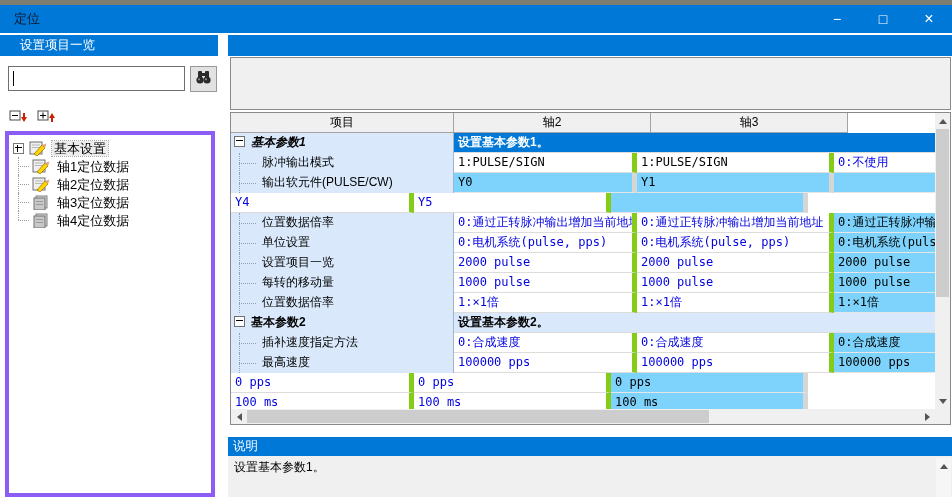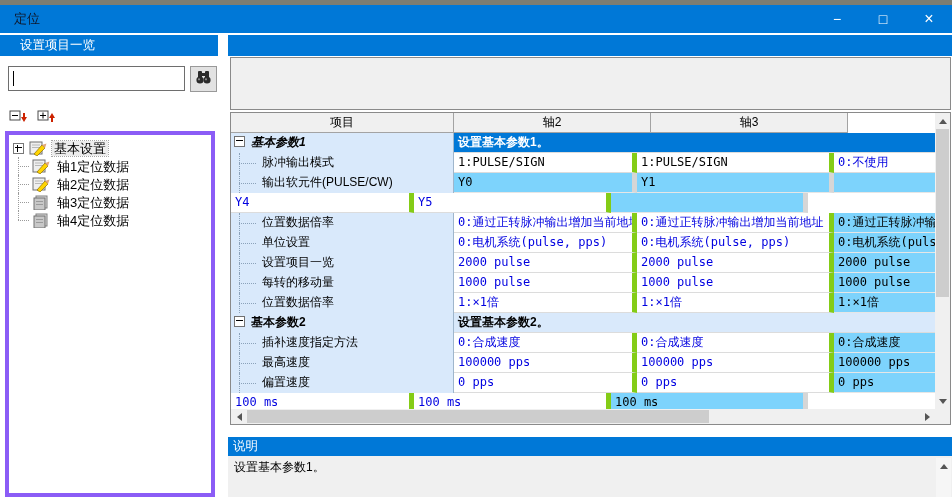--- a/index.html
+++ b/index.html
@@ -282,21 +282,20 @@
           <div class="cell v c2 bg-white fg-blue">0:合成速度</div>
           <div class="cell v c3 bg-gray fg-black">0:合成速度</div>
         </div>
         <div class="row">
           <div class="cell c0 b param"><span class="plabel">最高速度</span></div>
           <div class="cell v c1 bg-white fg-blue">100000 pps</div>
           <div class="cell v c2 bg-white fg-blue">100000 pps</div>
           <div class="cell v c3 bg-gray fg-black">100000 pps</div>
         </div>
         <div class="row">
-          <div class="cell c0 b param"><span class="plabel">偏置速度</span></div>
           <div class="cell v c1 bg-white fg-blue">0 pps</div>
           <div class="cell v c2 bg-white fg-blue">0 pps</div>
           <div class="cell v c3 bg-gray fg-black">0 pps</div>
         </div>
         <div class="row">
           <div class="cell v c1 bg-white fg-blue">100 ms</div>
           <div class="cell v c2 bg-white fg-blue">100 ms</div>
           <div class="cell v c3 bg-gray fg-black">100 ms</div>
         </div>
       </div>

